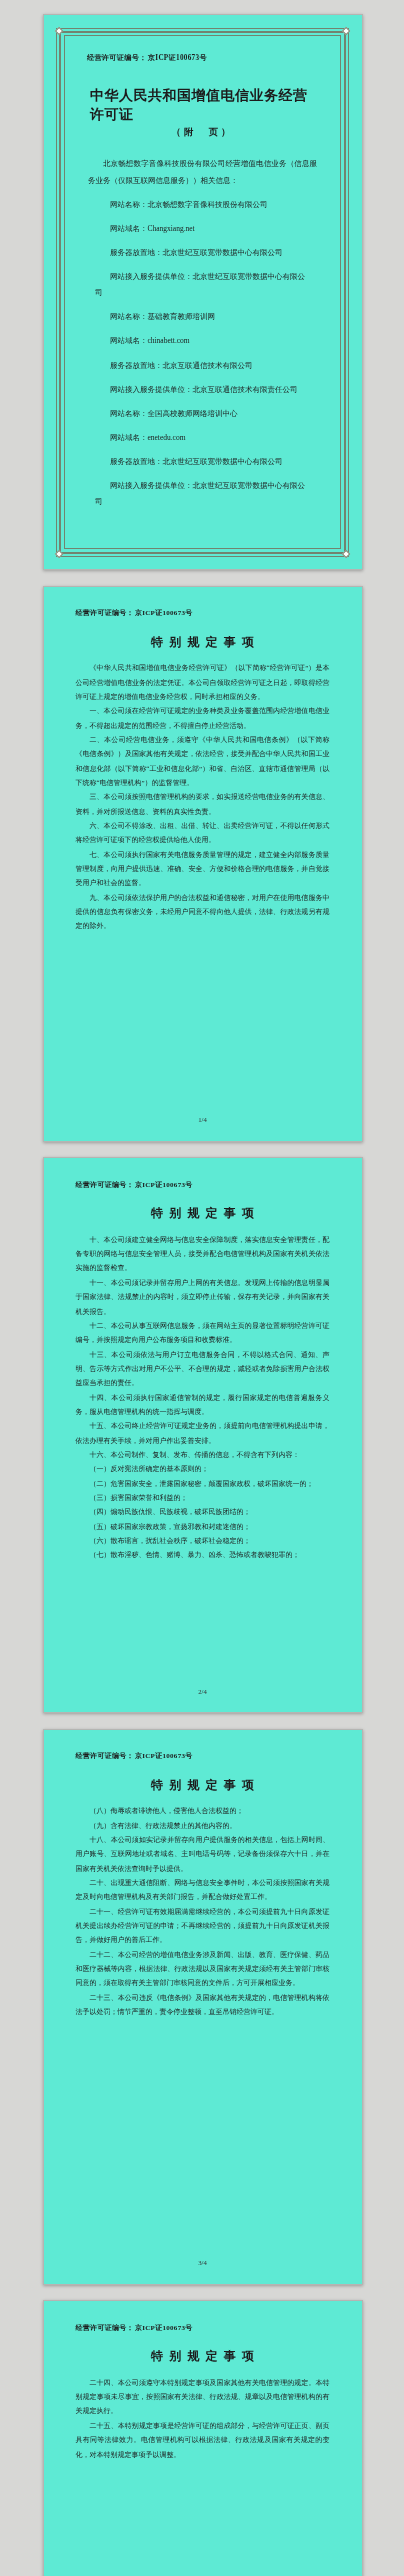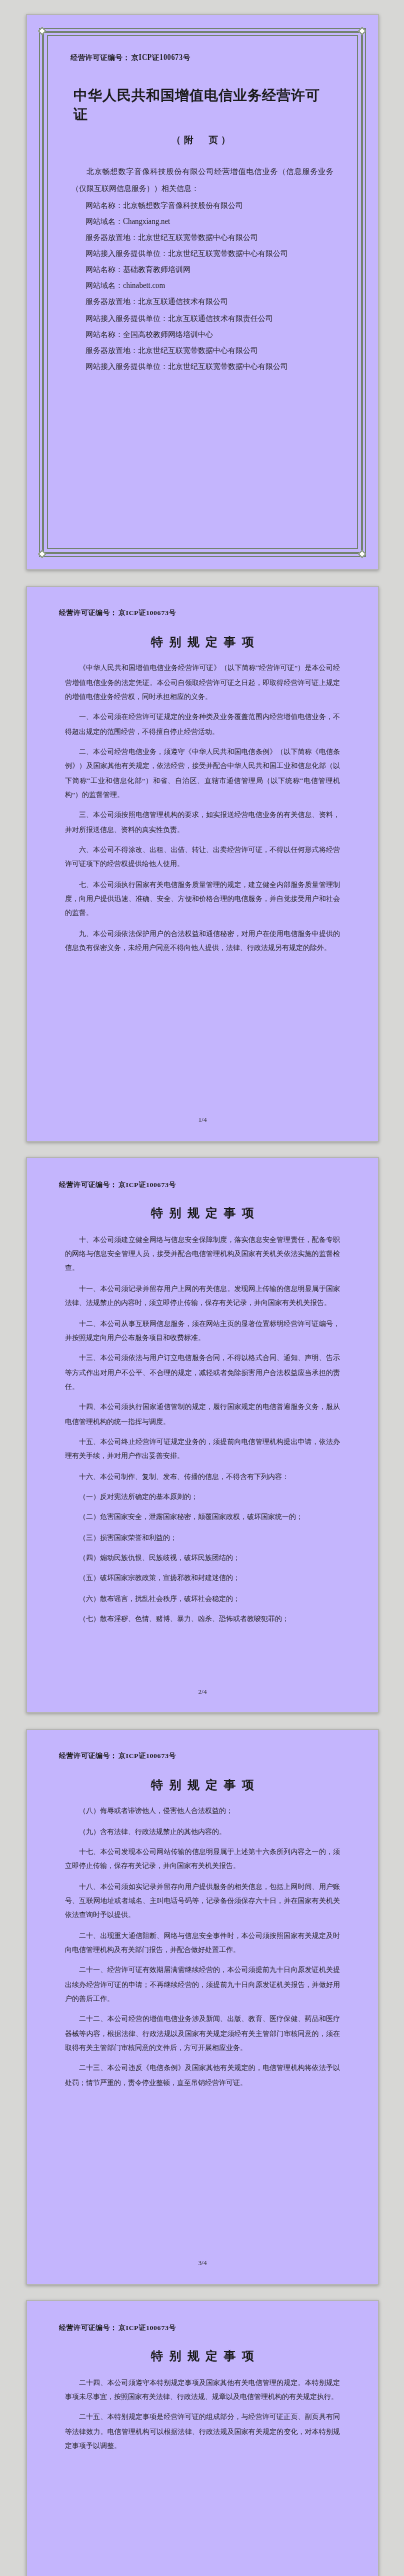--- a/index.html
+++ b/index.html
@@ -12,23 +12,23 @@
   .stack {
     width: 405px;
     margin: 0 auto;
     padding: 14.4px 0;
     display: flex;
     flex-direction: column;
     align-items: center;
     gap: 15.5px;
   }
   .page {
-    width: 353px;
+    width: 320px;
     height: 556px;
-    background: #c4b5fd;
+    background: #5eead4;
     border: 0.5px solid #b5b5b2;
     box-shadow: 0 1px 3.1px rgba(0,0,0,0.28);
     position: relative;
   }
 
   
   .cert-frame {
     position: absolute;
     inset: 12.4px;
     border: 0.5px solid #73836f;
@@ -75,36 +75,36 @@
   .cert-no .num { margin-left: 1px; }
   .cert-title {
     margin: 23px 3.1px 0;
     text-align: left;
     font-size: 14px;
     font-weight: bold;
     letter-spacing: 0.5px;
     line-height: 1.4;
   }
   .cert-subtitle {
-    margin-top: 9px;
+    margin-top: 1px;
     text-align: center;
     font-size: 9.3px;
     font-weight: bold;
     letter-spacing: 3.1px;
   }
   .cert-intro {
     margin: 17.5px 1px 0;
     font-size: 7.5px;
     line-height: 2.15;
     text-indent: 2em;
     text-align: justify;
   }
   .cert-lines { margin-top: 1px; }
   .cert-lines p {
-    margin: 0;
+    margin: 8px;
     font-size: 7.5px;
     line-height: 2.15;
     text-indent: 2em;
   }
 
   
   .prov-page { padding: 21.6px 32px 0; }
   .page-header {
     font-size: 7px;
     font-weight: 600;
@@ -113,21 +113,21 @@
   .page-header .num { margin-left: 1px; }
   .prov-title {
     margin: 15.5px 0 10.3px;
     text-align: center;
     font-size: 12px;
     font-weight: bold;
     letter-spacing: 6.2px;
     text-indent: 6.2px; 
   }
   .prov-body p {
-    margin: 6px;
+    margin: 0;
     font-size: 7px;
     line-height: 2.05;
     text-indent: 2em;
     text-align: justify;
   }
   .page-footer {
     position: absolute;
     left: 0; right: 0;
     bottom: 17.5px;
     text-align: center;
@@ -156,20 +156,21 @@
         <div class="cert-lines">
             <p>网站名称：北京畅想数字音像科技股份有限公司</p>
             <p>网站域名：Changxiang.net</p>
             <p>服务器放置地：北京世纪互联宽带数据中心有限公司</p>
             <p>网站接入服务提供单位：北京世纪互联宽带数据中心有限公司</p>
             <p>网站名称：基础教育教师培训网</p>
             <p>网站域名：chinabett.com</p>
             <p>服务器放置地：北京互联通信技术有限公司</p>
             <p>网站接入服务提供单位：北京互联通信技术有限责任公司</p>
             <p>网站名称：全国高校教师网络培训中心</p>
+            <p>网站域名：enetedu.com</p>
             <p>服务器放置地：北京世纪互联宽带数据中心有限公司</p>
             <p>网站接入服务提供单位：北京世纪互联宽带数据中心有限公司</p>
           </div>
       </div>
     </div>
   </section>
 
   <section class="page prov-page">
     <div class="page-header">
       <span>经营许可证编号：</span><span class="num">京ICP证100673号</span>
@@ -212,21 +213,20 @@
   </section>
 
   <section class="page prov-page">
     <div class="page-header">
       <span>经营许可证编号：</span><span class="num">京ICP证100673号</span>
     </div>
     <h2 class="prov-title">特别规定事项</h2>
     <div class="prov-body">
         <p>（八）侮辱或者诽谤他人，侵害他人合法权益的；</p>
         <p>（九）含有法律、行政法规禁止的其他内容的。</p>
-        <p>十七、本公司发现本公司网站传输的信息明显属于上述第十六条所列内容之一的，须立即停止传输，保存有关记录，并向国家有关机关报告。</p>
         <p>十八、本公司须如实记录并留存向用户提供服务的相关信息，包括上网时间、用户账号、互联网地址或者域名、主叫电话号码等，记录备份须保存六十日，并在国家有关机关依法查询时予以提供。</p>
         <p>二十、出现重大通信阻断、网络与信息安全事件时，本公司须按照国家有关规定及时向电信管理机构及有关部门报告，并配合做好处置工作。</p>
         <p>二十一、经营许可证有效期届满需继续经营的，本公司须提前九十日向原发证机关提出续办经营许可证的申请；不再继续经营的，须提前九十日向原发证机关报告，并做好用户的善后工作。</p>
         <p>二十二、本公司经营的增值电信业务涉及新闻、出版、教育、医疗保健、药品和医疗器械等内容，根据法律、行政法规以及国家有关规定须经有关主管部门审核同意的，须在取得有关主管部门审核同意的文件后，方可开展相应业务。</p>
         <p>二十三、本公司违反《电信条例》及国家其他有关规定的，电信管理机构将依法予以处罚；情节严重的，责令停业整顿，直至吊销经营许可证。</p>
       </div>
     <div class="page-footer">3/4</div>
   </section>
 
   <section class="page prov-page">

